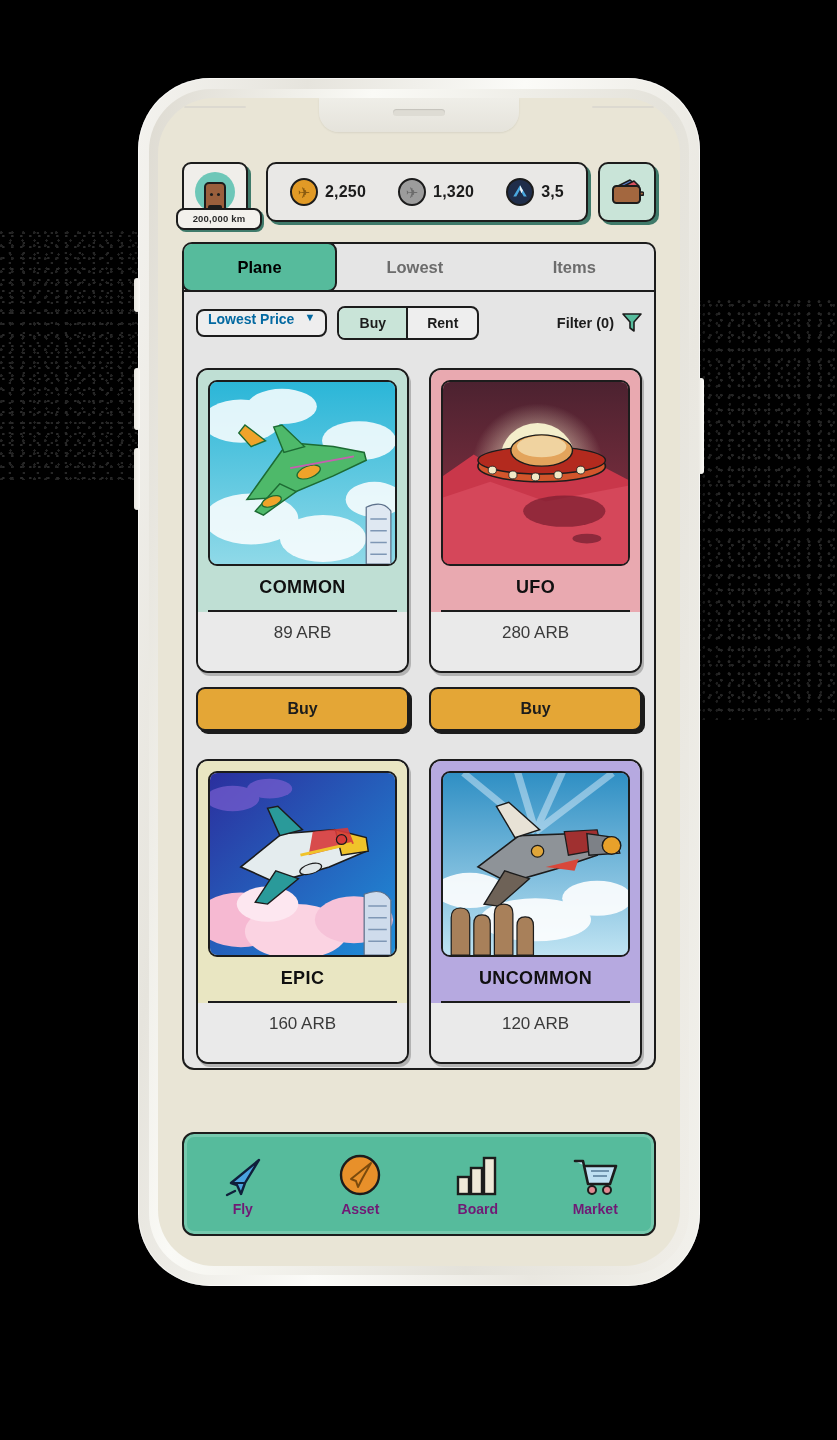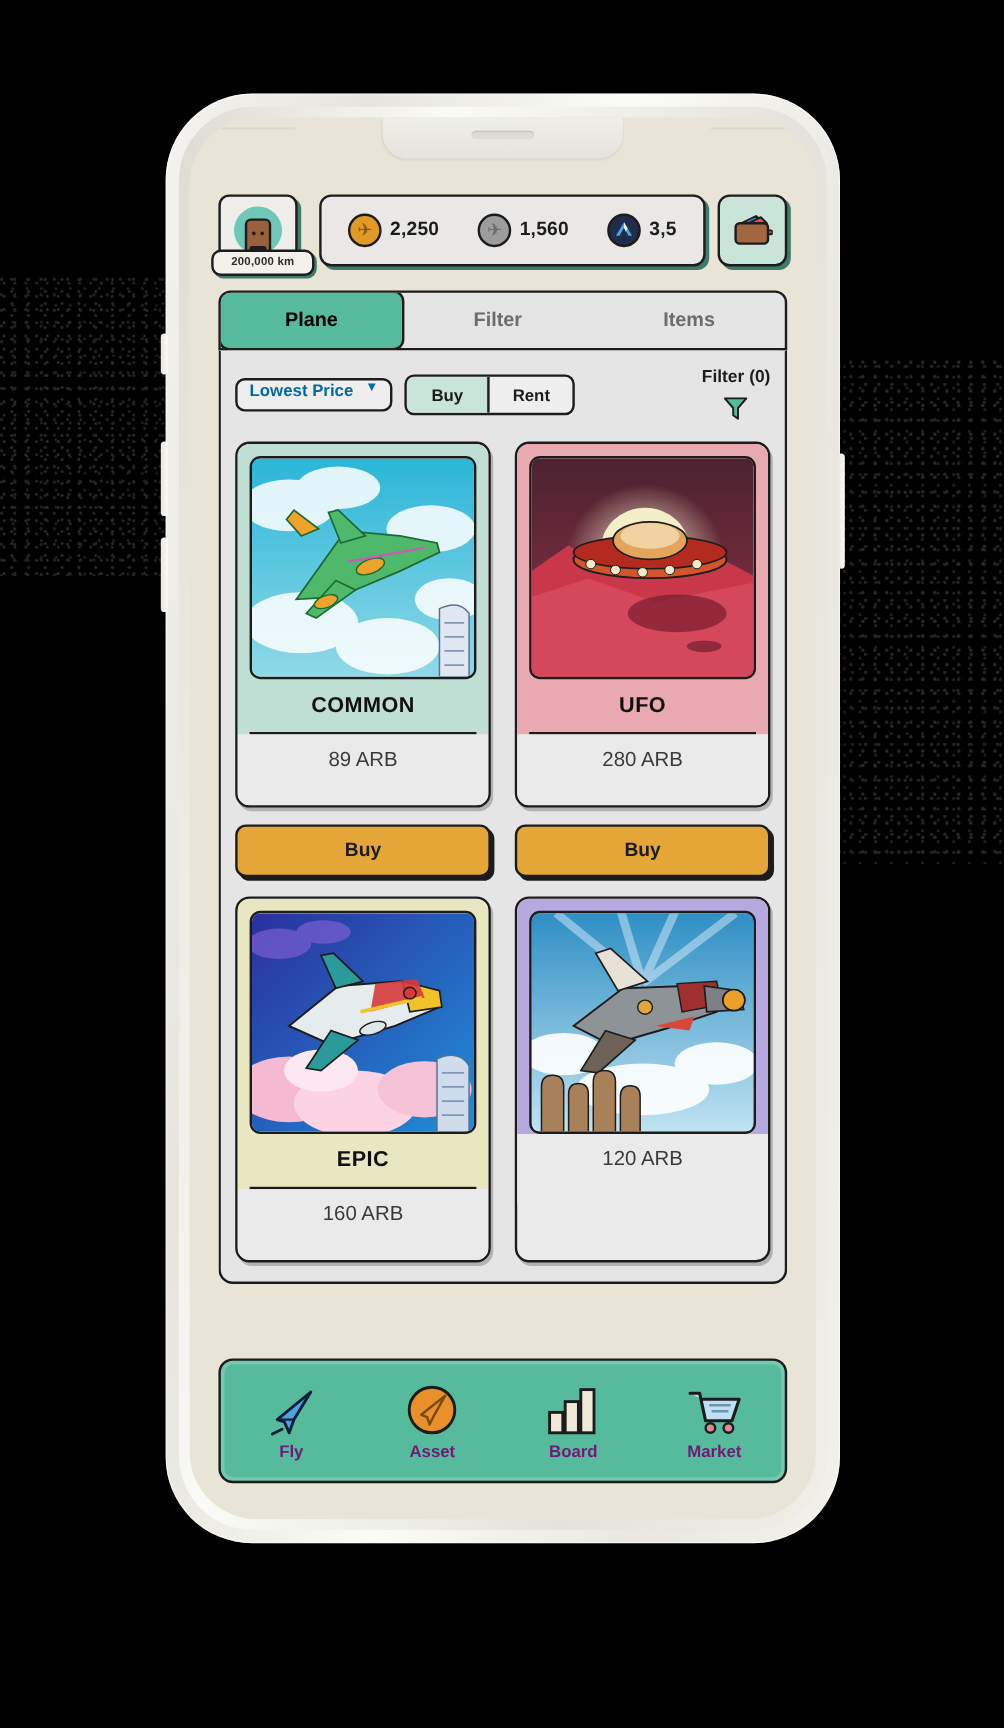--- a/index.html
+++ b/index.html
@@ -152,29 +152,30 @@
     font-size:14px; font-weight:700; color:#0369a1;
   }
   .chev { font-size:11px; }
   .seg {
     height:34px; display:flex; border:2px solid #1c1c1c; border-radius:8px; overflow:hidden;
     background:#eeeeee;
   }
   .seg-item { width:69px; display:flex;align-items:center;justify-content:center;
     font-size:14px;font-weight:700;color:#1c1c1c; }
   .seg-item.active { background:#c9e4d8; border-right:2px solid #1c1c1c; }
-  .filter-right { margin-left:auto; display:flex;align-items:center;gap:8px;flex-direction:column; }
+  .filter-right { margin-left:auto; display:flex;align-items:center;gap:8px; }
   .filter-label { font-size:14.5px; font-weight:700; color:#1c1c1c; }
 
   
   .grid { margin-top:16px; display:grid; grid-template-columns:1fr 1fr; gap:14px 20px; }
   .card {
     border:2px solid #1c1c1c; border-radius:12px; overflow:hidden;
     box-shadow:2px 3px 0 rgba(0,0,0,.22);
     background:#eaeaea;
+    margin-top:12px;
   }
   .card-body { padding:10px 10px 0; }
   .thumb {
     width:100%; height:186px; border:2px solid #1c1c1c; border-radius:9px;
     overflow:hidden; position:relative;
   }
   .thumb svg { display:block; width:100%; height:100%; }
   .card-title {
     text-align:center; font-size:18px; font-weight:700; color:#101010;
     letter-spacing:.4px; padding:11px 0 12px;
@@ -240,21 +241,21 @@
               <div class="km-badge">200,000 km</div>
             </div>
 
             <div class="stat-bar">
               <div class="stat">
                 <span class="coin coin-gold">✈</span>
                 <span class="stat-val">2,250</span>
               </div>
               <div class="stat">
                 <span class="coin coin-silver">✈</span>
-                <span class="stat-val">1,560</span>
+                <span class="stat-val">1,320</span>
               </div>
               <div class="stat">
                 <span class="coin coin-navy">
                   <svg class="arb-logo" viewBox="0 0 24 24" aria-hidden="true">
                     <path d="M12 3 L21 18 H17 L12 9 L7 18 H3 Z" fill="#4aa8e0"></path>
                     <path d="M12 3 L16 10 L14 13.5 L12 9 Z" fill="#eef4fa"></path>
                   </svg>
                 </span>
                 <span class="stat-val">3,5</span>
               </div>
@@ -265,21 +266,21 @@
                 <path d="M8 8 L20 2 L25 6 L14 11 Z" fill="#5b7fd0" stroke="#1c1c1c" stroke-width="1.6" stroke-linejoin="round"></path>
                 <path d="M12 9 L24 3 L29 8 L18 13 Z" fill="#d9525f" stroke="#1c1c1c" stroke-width="1.6" stroke-linejoin="round"></path>
                 <rect x="3" y="8" width="27" height="17" rx="3.5" fill="#a3673f" stroke="#1c1c1c" stroke-width="2"></rect>
                 <path d="M30 14 h2.2 a1.6 1.6 0 0 1 0 3.2 H30 z" fill="#a3673f" stroke="#1c1c1c" stroke-width="1.6"></path>
               </svg>
             </div>
           </div>
 
           <div class="tabs">
             <div class="tab active">Plane</div>
-            <div class="tab">Filter</div>
+            <div class="tab">Lowest</div>
             <div class="tab">Items</div>
           </div>
 
           <div class="panel">
 
             <div class="filter-row">
               <div class="sort-sel">
                 <span>Lowest Price</span>
                 <span class="chev">▼</span>
               </div>
@@ -462,20 +463,21 @@
                         <path d="M100 96 L132 88 L128 100 Z" fill="#d8473a"></path>
                       </g>
                       <g fill="#a8805a" stroke="#1c1c1c" stroke-width="1.2">
                         <path d="M8 186 v-38 q0-10 9-10 t9 10 v38 z"></path>
                         <path d="M30 186 v-32 q0-9 8-9 t8 9 v32 z"></path>
                         <path d="M50 186 v-42 q0-10 9-10 t9 10 v42 z"></path>
                         <path d="M72 186 v-30 q0-9 8-9 t8 9 v30 z"></path>
                       </g>
                     </svg>
                   </div>
+                  <div class="card-title">UNCOMMON</div>
                 </div>
                 <div class="card-price">120 ARB</div>
               </div>
             </div>
           </div>
 
           <div class="nav">
 
             <div class="nav-item">
               <span class="nav-ic">

